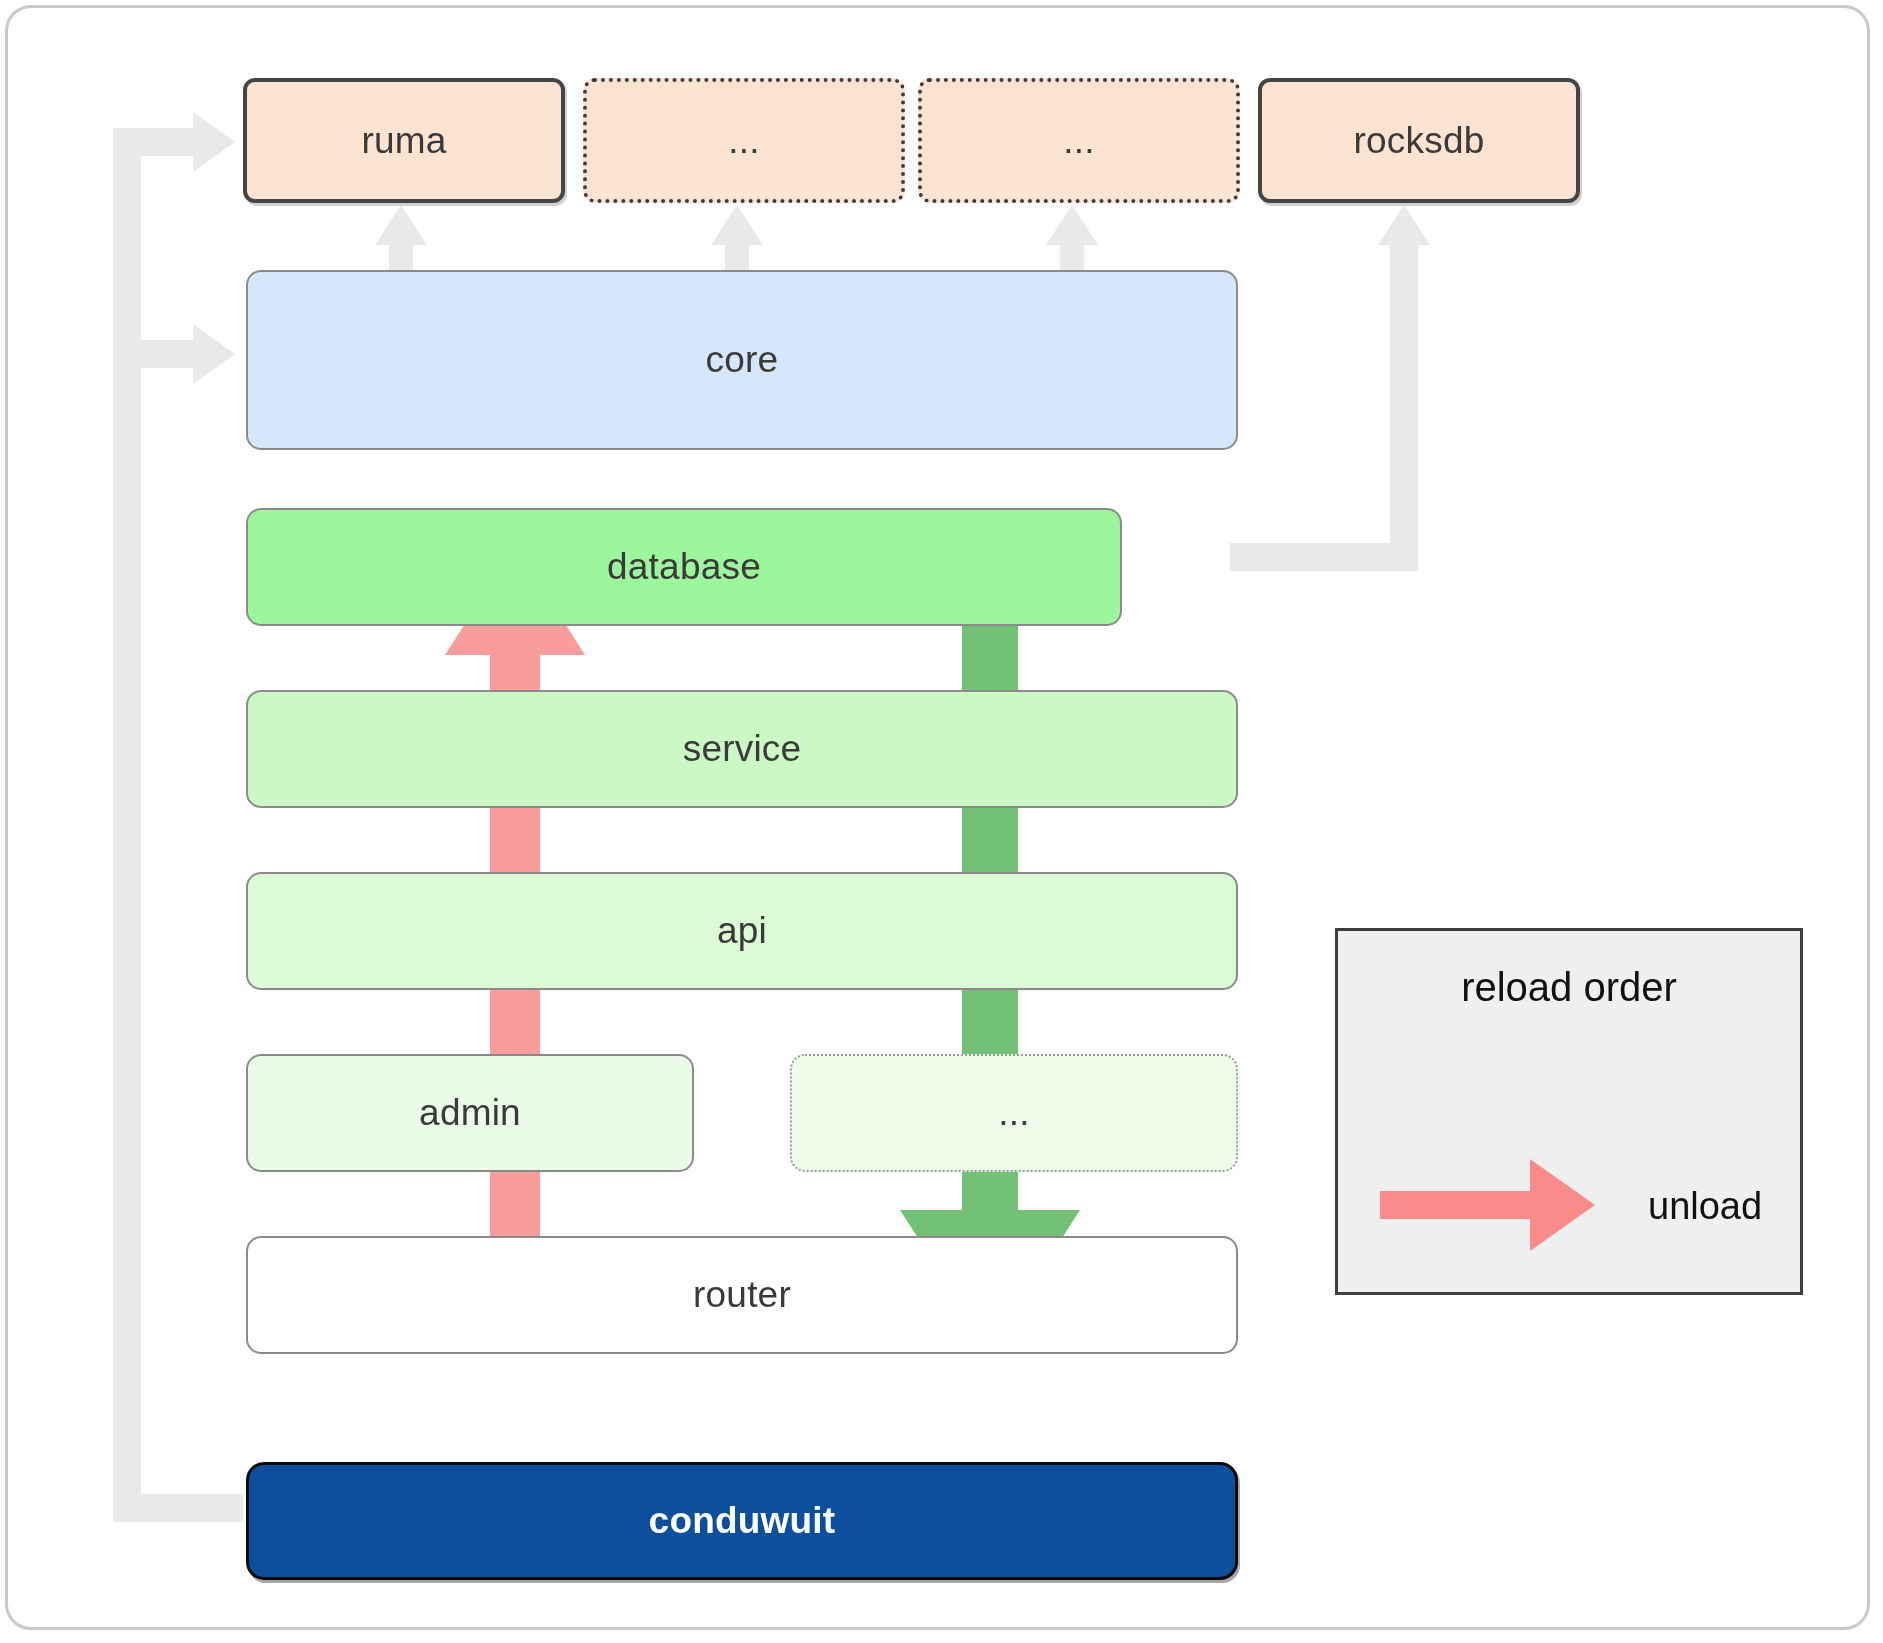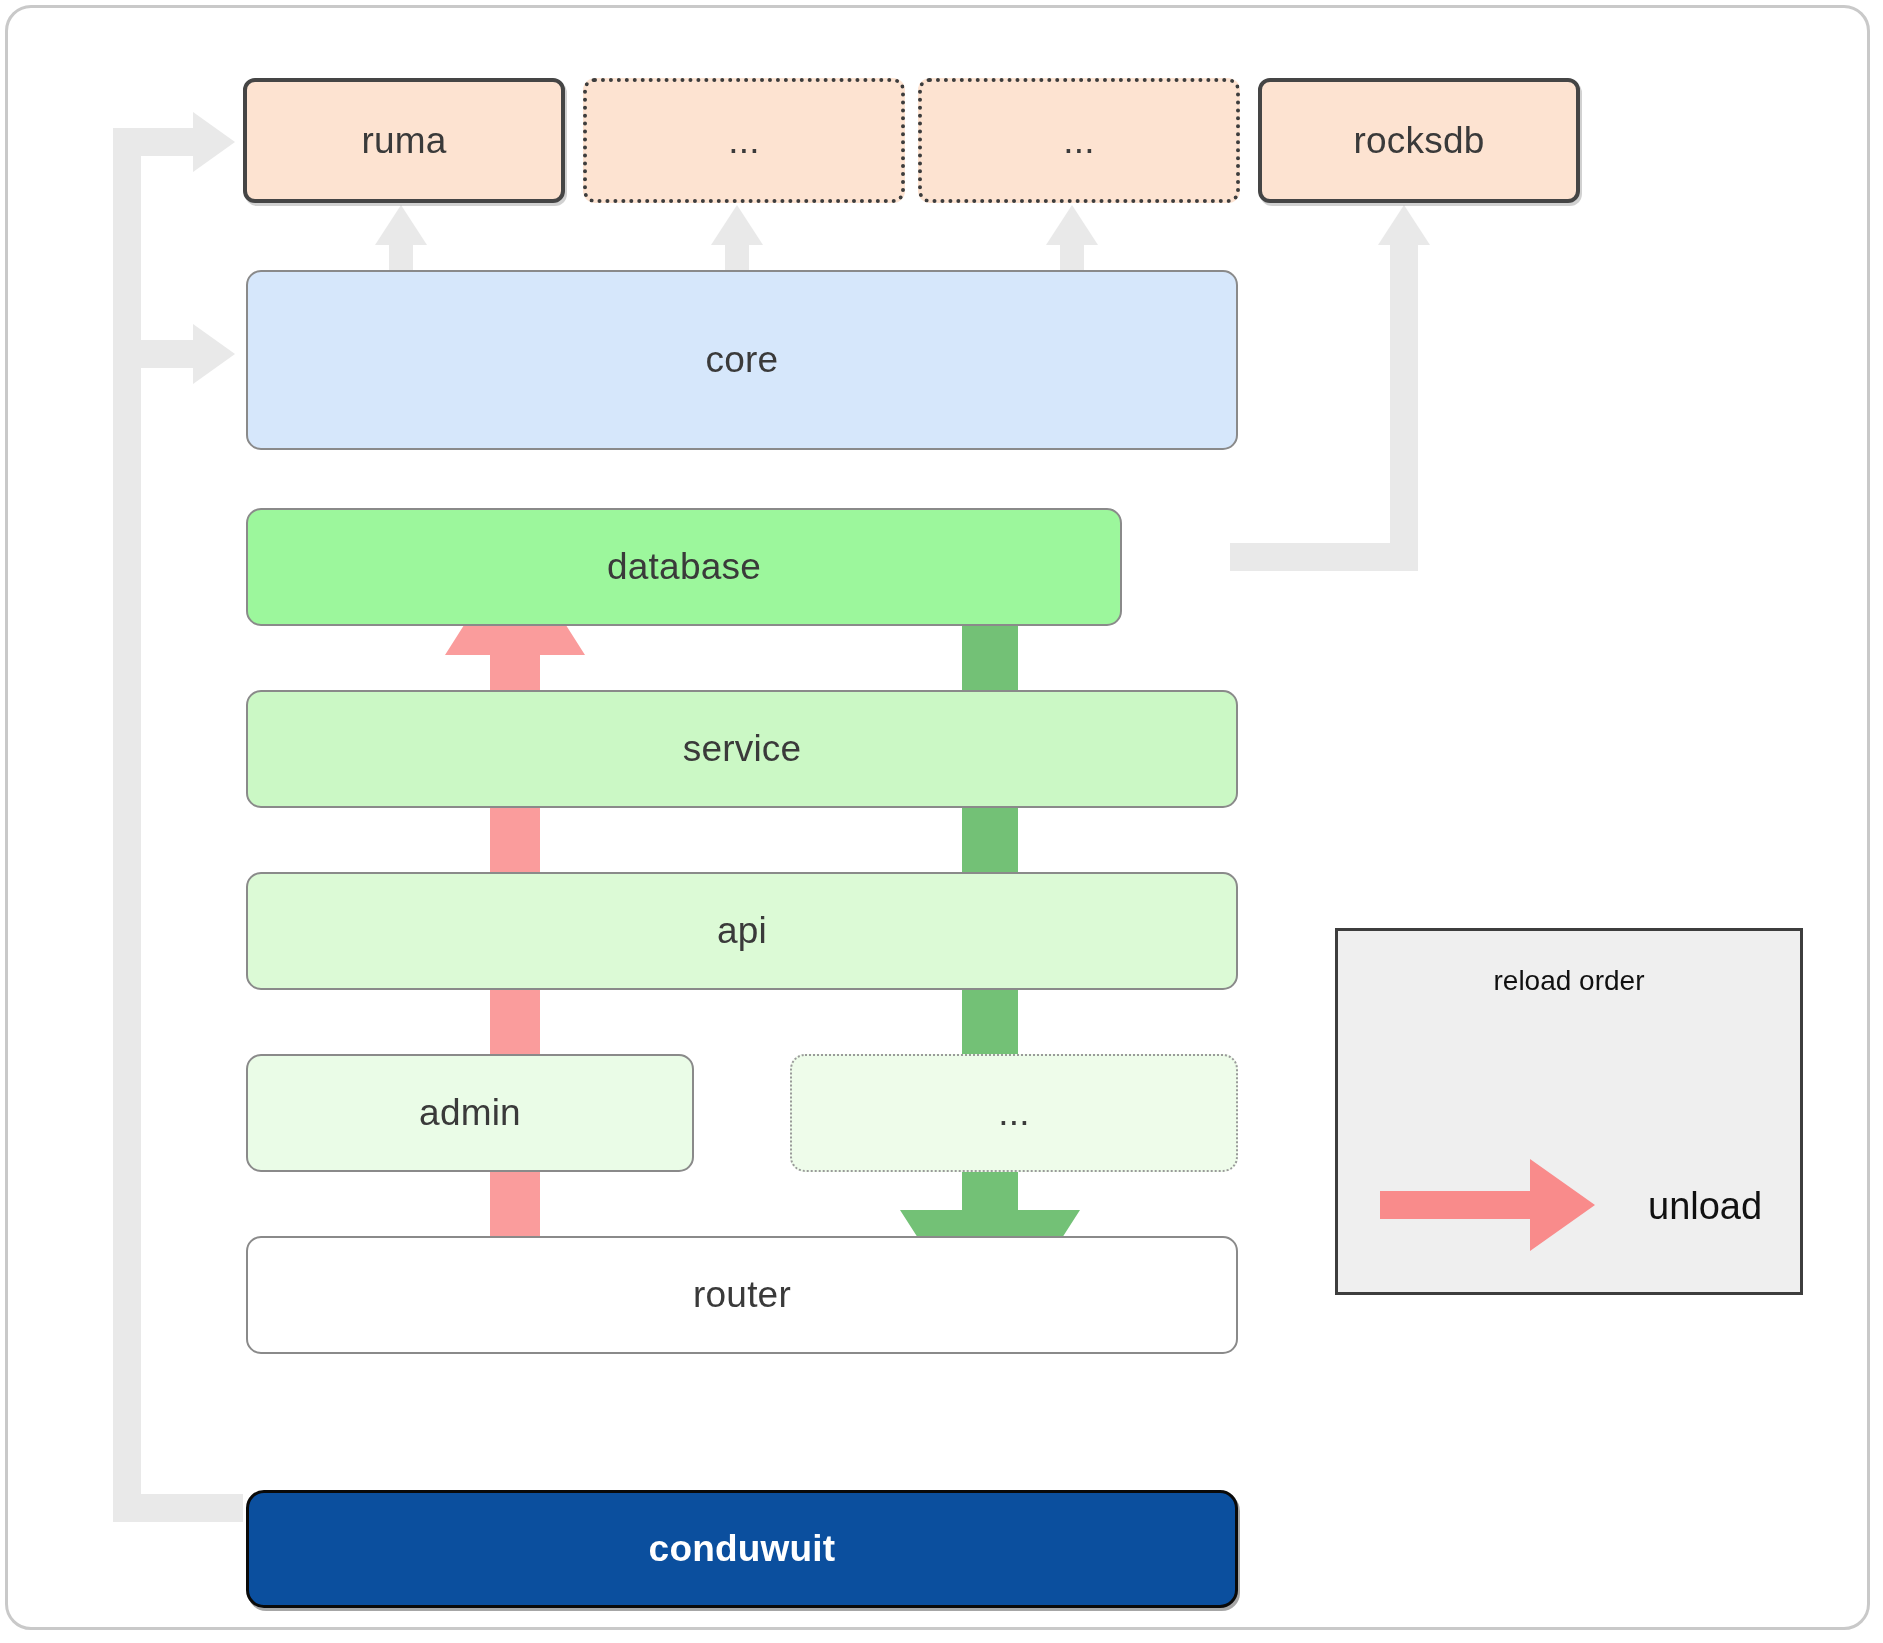--- a/index.html
+++ b/index.html
@@ -113,21 +113,21 @@
     width:468px; height:367px;
     background:#efefef;
     border:3px solid #3d3d3d;
     box-sizing:border-box;
     z-index:4;
   }
   #legend-title{
     position:absolute;
     left:0; top:34px; width:100%;
     text-align:center;
-    font-size:28px;
+    font-size:40px;
     color:#111111;
   }
   .legend-row{ position:absolute; left:0; width:100%; height:90px; }
   .legend-label{
     position:absolute;
     left:310px; top:18px;
     font-size:38px;
     color:#111111;
   }
   .legend-arrow{ position:absolute; left:42px; top:-8px; }
@@ -198,21 +198,21 @@
   </div>
 
   <div class="node layer layer-dots" style="left:790px; top:1054px; width:448px; height:118px;">
     <span>...</span>
   </div>
 
   <div class="node layer layer-router" style="left:246px; top:1236px; width:992px; height:118px;">
     <span>router</span>
   </div>
 
-  <div class="node layer-app" style="left:246px; top:1462px; width:992px; height:118px;margin-top:28px;">
+  <div class="node layer-app" style="left:246px; top:1462px; width:992px; height:118px;">
     <span>conduwuit</span>
   </div>
 
   <svg id="unload-arrow" viewBox="0 0 140 780" preserveAspectRatio="none">
     <polygon points="45,780 95,780 95,110 140,110 70,0 0,110 45,110" fill="#f98080" fill-opacity="0.78"></polygon>
   </svg>
 
   <svg id="load-arrow" viewBox="0 0 180 790" preserveAspectRatio="none">
     <polygon points="62,0 118,0 118,650 180,650 90,790 0,650 62,650" fill="#4caf50" fill-opacity="0.78"></polygon>
   </svg>

